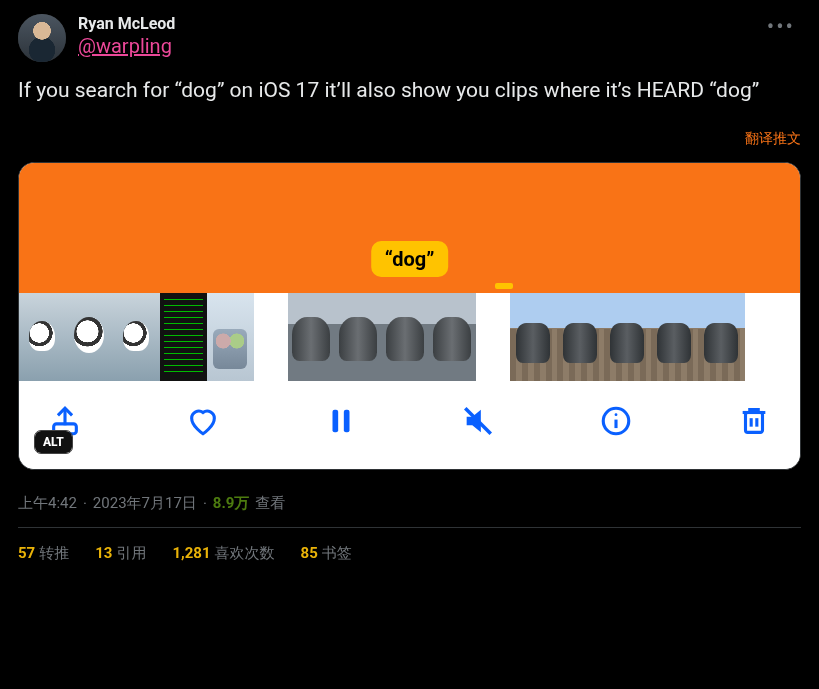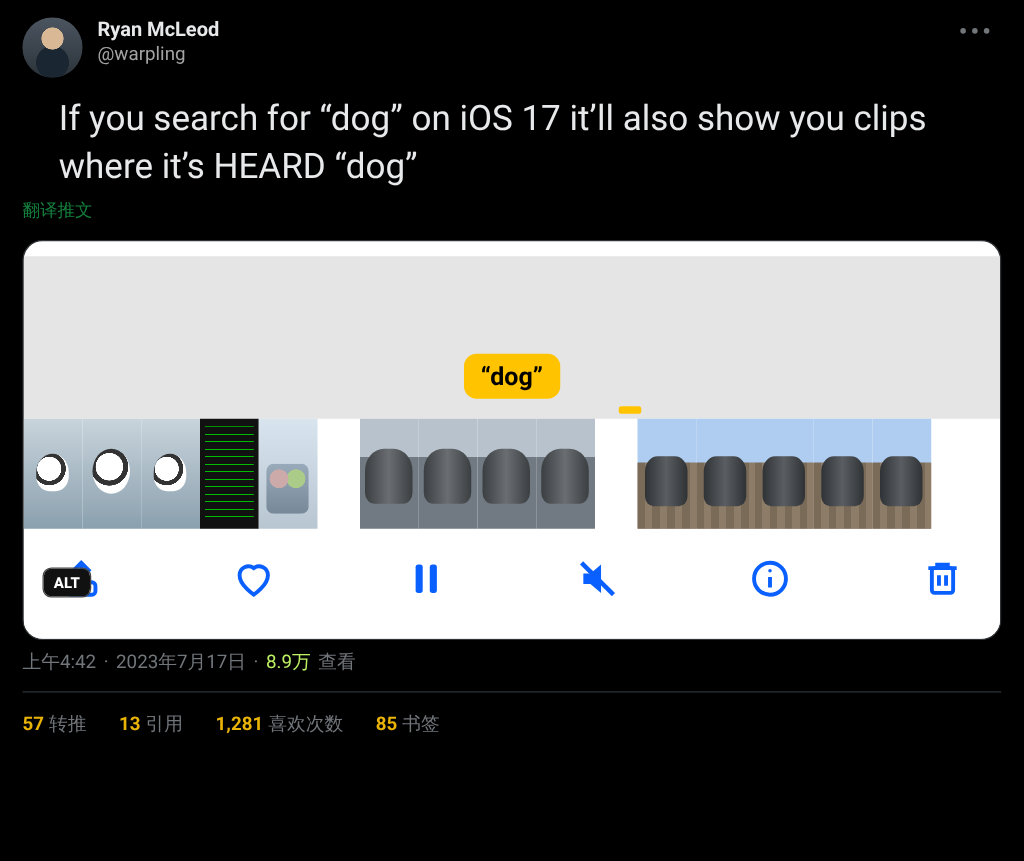--- a/index.html
+++ b/index.html
@@ -20,32 +20,32 @@
     flex: none; overflow: hidden; position: relative;
   }
   .avatar::before{
     content:""; position:absolute; inset:0;
     background: radial-gradient(circle at 50% 35%, #d9b896 0 22%, transparent 23%),
                 radial-gradient(circle at 50% 75%, #1a2733 0 30%, transparent 31%),
                 linear-gradient(#4b5560,#2c333a);
   }
   .names { display:flex; flex-direction:column; line-height:1.25;justify-content:flex-end; }
   .display-name { font-weight:700; font-size:16px; color:#e7e9ea; }
-  .handle { color:#a3a3a3; font-size:15px; }
+  .handle { color:#ec4899; font-size:20px;text-decoration:underline; }
   .more {
     position:absolute; right:0; top:-4px; color:#71767b; font-size:22px;
     letter-spacing:2px; cursor:pointer; padding:4px 6px; border-radius:999px;
   }
-  .body-text { font-size:28px; line-height:1.35; margin-top:14px; white-space:pre-wrap;margin-left:29px; }
-  .translate { color:#15803d; font-size:14px; margin-top:8px; cursor:pointer; }
+  .body-text { font-size:21px; line-height:1.35; margin-top:14px; white-space:pre-wrap; }
+  .translate { color:#f97316; font-size:14px; margin-top:26px; cursor:pointer;text-align:right; }
   .media-card {
     margin-top:14px; background:#fff; border-radius:16px; overflow:hidden;
     position:relative; border:1px solid #2f3336;
   }
-  .media-top { height:130px; background:#e5e5e5; position:relative;margin-top:12px; }
+  .media-top { height:130px; background:#f97316; position:relative; }
   .dog-pill {
     position:absolute; left:50%; top:78px; transform:translateX(-50%);
     background:#ffc300; color:#000; font-weight:700; font-size:20px;
     padding:6px 14px; border-radius:10px;
   }
   .yellow-tick{
     position:absolute; width:18px; height:6px; background:#ffc300;
     left:61%; top:120px; border-radius:2px;
   }
   .film-row {
@@ -71,28 +71,28 @@
   .frame.deck{ background:linear-gradient(#aecdf0 0 40%,#8c7a66 40% 100%);}
   .frame.deck::before{content:"";position:absolute;left:0;top:40%;right:0;bottom:0;background:repeating-linear-gradient(90deg,#7a6a58 0 6px,#8d7c68 6px 12px);}
   .frame.deck::after{content:"";position:absolute;left:6px;top:30px;width:34px;height:40px;border-radius:30% 30% 20% 20%;background:linear-gradient(90deg,#2f3336,#5a5e62,#2f3336);}
   .toolbar{
     display:flex; justify-content:space-between; align-items:center;
     padding:22px 28px 30px 28px; background:#fff;
   }
   .ticon{ width:36px; height:36px; color:#0a60ff; display:flex; align-items:center; justify-content:center;}
   .ticon svg{ width:34px; height:34px; stroke:#0a60ff; fill:none; stroke-width:2.2; }
   .alt-badge{
-    position:absolute; left:16px; bottom:34px; background:#111; color:#fff;
+    position:absolute; left:16px; bottom:16px; background:#111; color:#fff;
     font-size:12px; font-weight:800; padding:4px 8px; border-radius:6px;
     outline:1px solid #444;
   }
   .meta{
-    color:#71767b; font-size:15px; margin-top:8px; display:flex; gap:6px; align-items:center;
-  }
-  .meta .strong{ color:#bef264; font-weight:400;}
+    color:#71767b; font-size:15px; margin-top:24px; display:flex; gap:6px; align-items:center;
+  }
+  .meta .strong{ color:#4d7c0f; font-weight:700;}
   .divider{ height:1px; background:#2f3336; margin-top:14px;}
   .stats{
     display:flex; gap:26px; color:#71767b; font-size:15px; padding:16px 0 0 0;
   }
   .stats .n{ color:#eab308; font-weight:700; margin-right:4px;}
   .g2wrap{position:relative;}
 </style>
 </head>
 <body>
 

